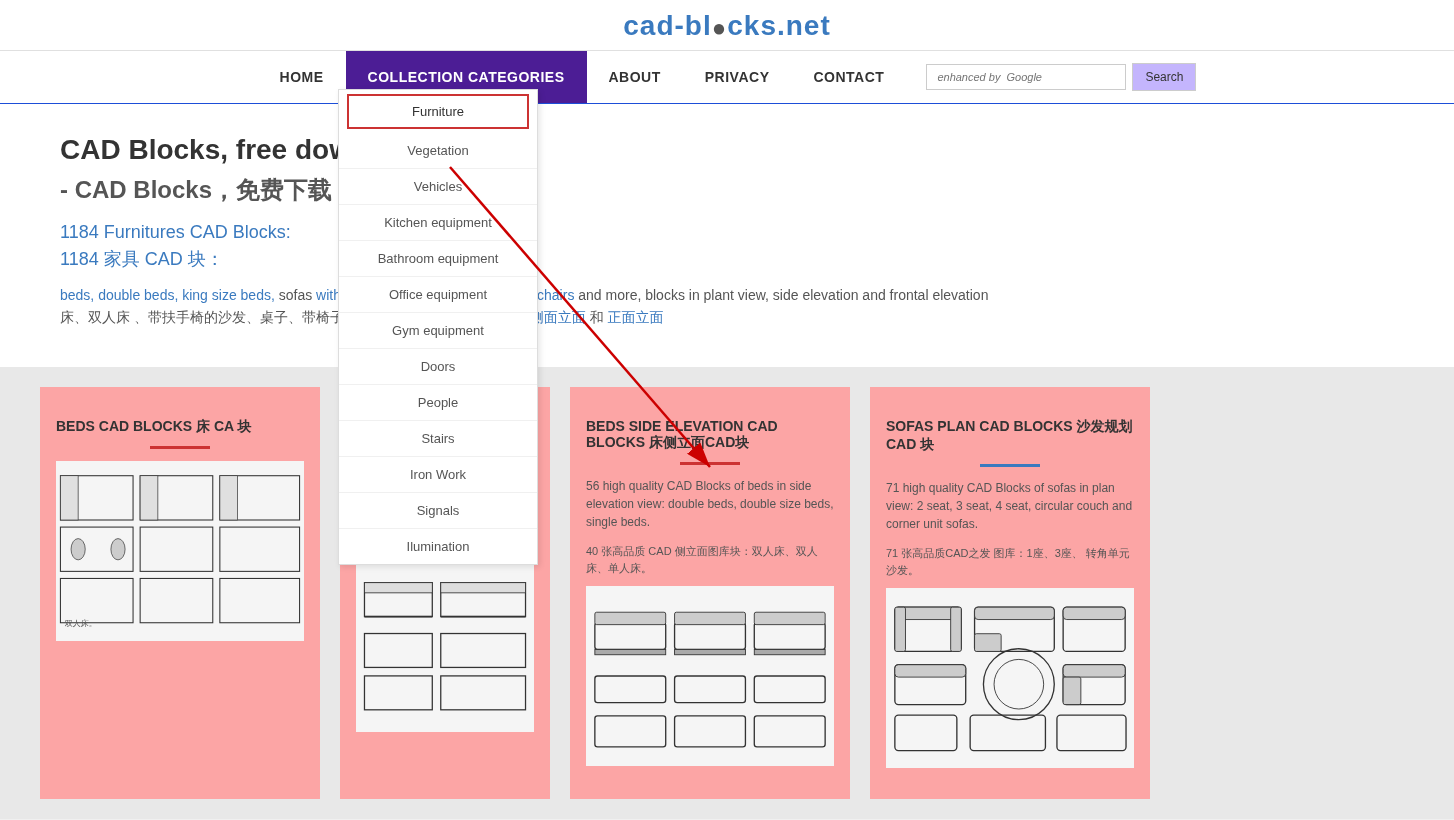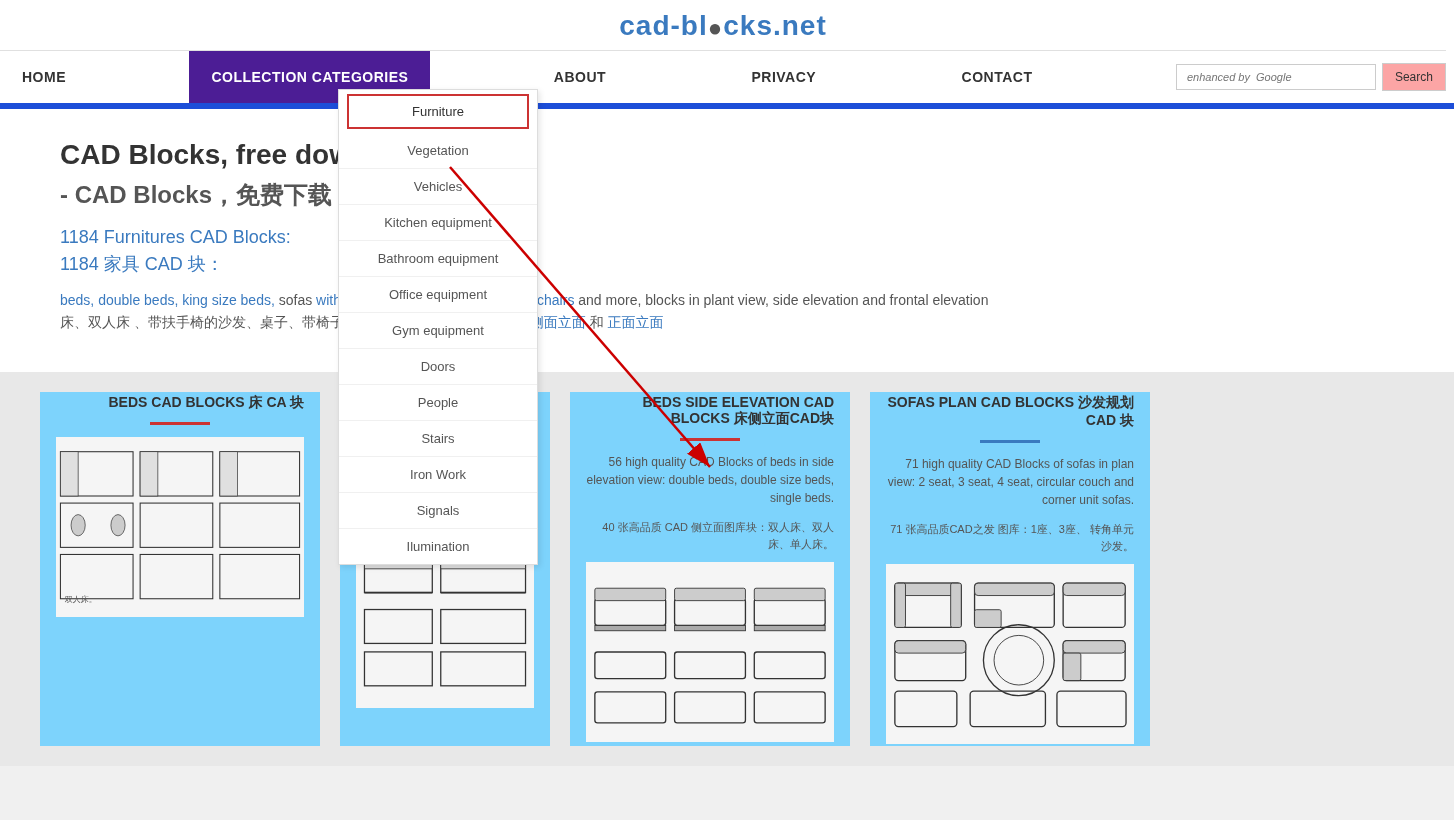--- a/index.html
+++ b/index.html
@@ -2,36 +2,36 @@
 <html><head>
   <meta charset="utf-8">
   <style>
     * { margin: 0; padding: 0; box-sizing: border-box; }
     body { font-family: Arial, sans-serif; background: #f0f0f0; min-width: 1454px; }
 
     
     .site-header {
       background: #fff;
       text-align: center;
-      padding: 10px 8px 0 0;
-      border-bottom: 6px solid #1d4ed8;
+      padding: 10px 0 0 0;
+      border-bottom: 1px solid #1d4ed8;
     }
     .site-title {
       font-size: 28px;
       font-weight: bold;
       color: #3a7abf;
       letter-spacing: 1px;
       padding-bottom: 8px;
     }
 
     
     .nav-bar {
       display: flex;
       align-items: center;
-      justify-content: space-between;
+      justify-content: center;
       background: #fff;
       padding: 0;
       border-top: 1px solid #e0e0e0;
       position: relative;
     }
     .nav-item {
       padding: 18px 22px;
       font-size: 14px;
       font-weight: 600;
       color: #333;
@@ -52,21 +52,21 @@
     }
     .nav-search input {
       border: 1px solid #ccc;
       padding: 6px 10px;
       font-size: 12px;
       width: 200px;
       color: #999;
     }
     .nav-search button {
       border: 1px solid #ccc;
-      background: #fca5a5;
+      background: #c4b5fd;
       padding: 6px 12px;
       font-size: 12px;
       cursor: pointer;
       color: #333;
     }
 
     
     .dropdown-container {
       position: absolute;
       top: 38px;
@@ -147,25 +147,25 @@
 
     
     .cards-section {
       background: #e8e8e8;
       padding: 20px 40px;
       display: flex;
       gap: 20px;
       flex-wrap: wrap;
     }
     .card {
-      background: #7dd3fc;
+      background: #fca5a5;
       width: 280px;
       flex-shrink: 0;
-      padding: 2px 16px;
-      text-align: right;
+      padding: 31px 16px;
+      text-align: left;
       position: relative;
     }
     .card-title {
       font-size: 14px;
       font-weight: bold;
       color: #333;
       text-transform: uppercase;
       margin-bottom: 10px;
     }
     .card-divider {

